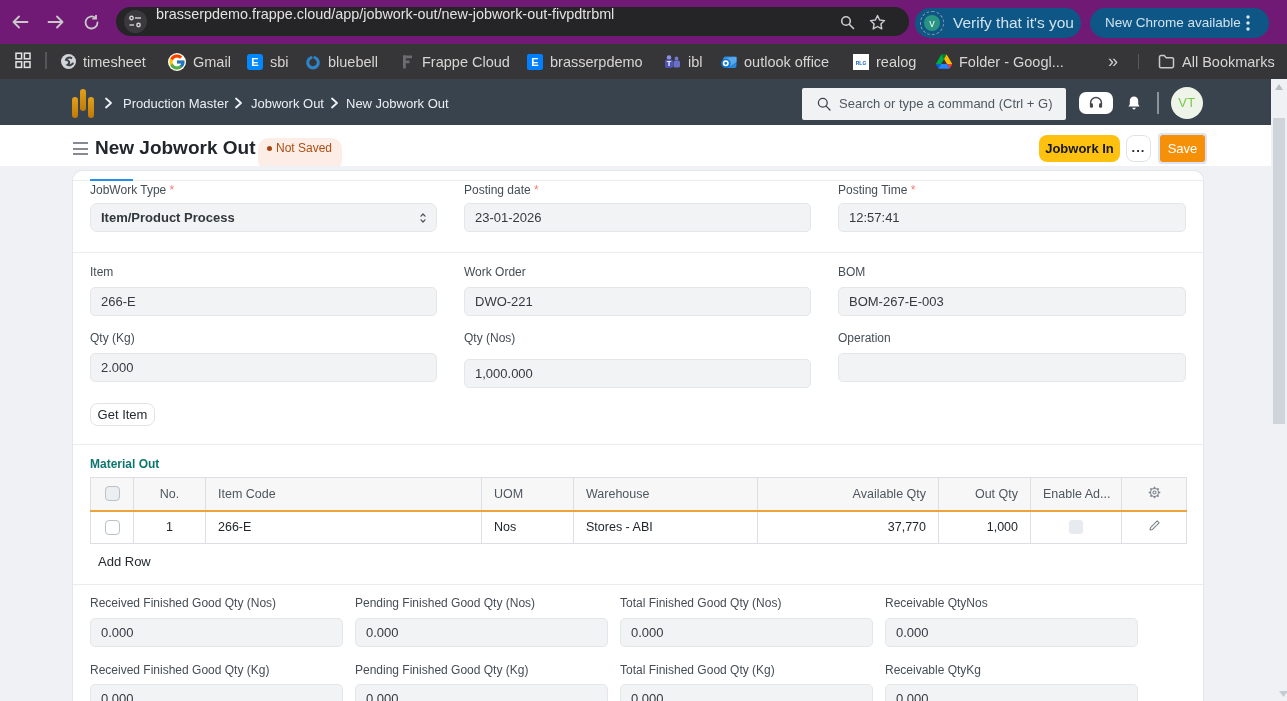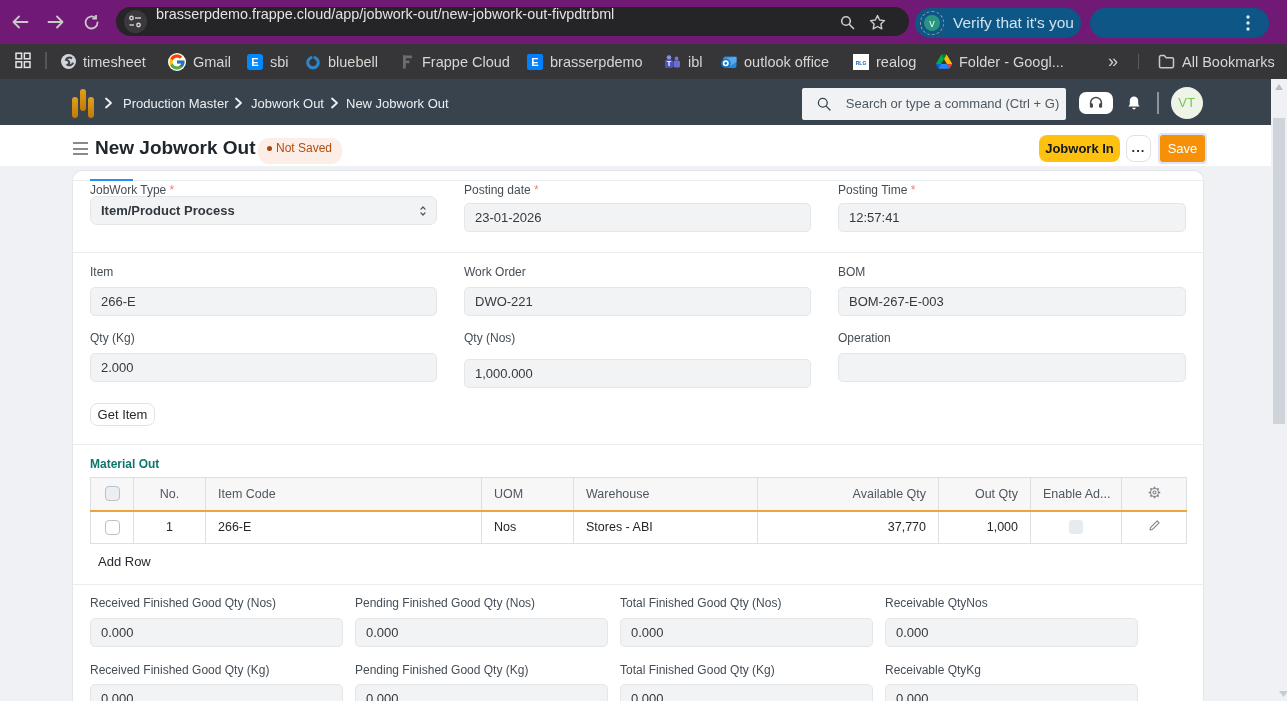--- a/index.html
+++ b/index.html
@@ -10,27 +10,27 @@
   #bookmarks { position:absolute; left:0; top:44px; width:1287px; height:35px; background:#363538; }
   #urlpill { position:absolute; left:116px; top:7px; width:793px; height:29px; border-radius:15px; background:#252427; }
   .tbicon { position:absolute; top:0; }
   #urltext { position:absolute; left:156px; top:0; height:29px; line-height:29px; color:#e4e2e0; font-size:14.4px; letter-spacing:0px; }
   .chip { position:absolute; top:8px; height:30px; border-radius:15px; background:#0d5685; color:#cfe2ee; font-size:14.5px; line-height:30px; }
   .bmitem { position:absolute; top:0; height:35px; display:flex; align-items:center; color:#d8d6d3; font-size:14.5px; }
   .bmitem .fav { margin-right:7px; flex:0 0 auto; }
   
   #navbar { position:absolute; left:0; top:79px; width:1271px; height:62px; background:#39434e; }
   .crumb { position:absolute; top:2px; height:46px; line-height:46px; color:#eceff2; font-size:13px; }
-  #searchbox { position:absolute; left:802px; top:9px; width:264px; height:32px; background:#f0f2f3; border-radius:2px; color:#4e5862; font-size:13px; line-height:32px;text-align:center; }
+  #searchbox { position:absolute; left:802px; top:9px; width:264px; height:32px; background:#f0f2f3; border-radius:2px; color:#4e5862; font-size:13px; line-height:32px; }
   #helpbtn { position:absolute; left:1079px; top:13px; width:34px; height:22px; background:#fff; border-radius:7px; }
   #avatar { position:absolute; left:1171px; top:8px; width:32px; height:32px; border-radius:50%; background:#eef4e7; color:#77c94f; font-size:13px; font-weight:normal; text-align:center; line-height:32px; letter-spacing:0.5px; }
   
   #pagehead { position:absolute; left:0; top:125px; width:1271px; height:41px; background:#fff; }
   #ptitle { position:absolute; left:95px; top:12px; font-size:19px; font-weight:700; color:#20262c; letter-spacing:0px; }
-  #notsaved { position:absolute; left:258px; top:13px; height:26px; border-radius:11px; background:#fceee6; color:#ad4e12; font-size:12px; line-height:21px; padding:0 10px 0 18px; font-weight:500; }
+  #notsaved { position:absolute; left:258px; top:13px; height:33px; border-radius:11px; background:#fceee6; color:#ad4e12; font-size:12px; line-height:21px; padding:0 10px 0 18px; font-weight:500; }
   #notsaved:before { content:""; position:absolute; left:9px; top:8px; width:5px; height:5px; border-radius:50%; background:#a94410; }
   .hbtn { position:absolute; top:10px; height:27px; border-radius:8px; font-size:13px; font-weight:600; text-align:center; }
   
   #pbody { position:absolute; left:0; top:166px; width:1271px; height:535px; background:#eff1f5; }
   #card { position:absolute; left:72px; top:4px; width:1132px; height:540px; background:#fff; border:1px solid #e3e6ea; border-bottom:none; border-radius:10px 10px 0 0; }
   #tabline { height:10px; border-bottom:1px solid #eaedf0; position:relative; }
   #tabline:before { content:""; position:absolute; left:17px; bottom:-1px; width:43px; height:2px; background:#2490ef; }
   .sec { padding:0 17px; border-bottom:1px solid #eaedf0; }
   .grid3 { display:grid; grid-template-columns:347px 347px 348px; column-gap:27px; }
   .grid4 { display:grid; grid-template-columns:253px 253px 253px 253px; column-gap:12px; }
@@ -77,20 +77,21 @@
     </svg>
   <svg class="tbicon" style="left:869px;top:14px" width="17" height="17" viewBox="0 0 17 17">
       <path d="M8.5 1.5 L10.6 6 L15.5 6.6 L11.9 10 L12.8 14.9 L8.5 12.5 L4.2 14.9 L5.1 10 L1.5 6.6 L6.4 6 Z" fill="none" stroke="#c9cbce" stroke-width="1.4" stroke-linejoin="round"></path>
     </svg>
   <div class="chip" style="left:915px;width:166px;">
     <div class="abs" style="left:5px;top:3px;width:24px;height:24px;border-radius:50%;border:1.7px dashed #8d9aa5"></div>
     <div class="abs" style="left:9px;top:7px;width:16px;height:16px;border-radius:50%;background:#2a9482;color:#e8f2f0;font-size:11px;line-height:16px;text-align:center;">v</div>
     <span class="abs" style="left:38px;font-size:15.5px;">Verify that it's you</span>
   </div>
   <div class="chip" style="left:1090px;width:179px;">
+    <span class="abs" style="left:15px;font-size:13.5px;">New Chrome available</span>
     <svg class="abs" style="left:156px;top:7px" width="4" height="16" viewBox="0 0 4 16">
         <circle cx="2" cy="2" r="1.7" fill="#dde6f2"></circle>
         <circle cx="2" cy="8" r="1.7" fill="#dde6f2"></circle>
         <circle cx="2" cy="14" r="1.7" fill="#dde6f2"></circle>
       </svg>
   </div>
 </div>
 
 <div id="bookmarks">
   <svg class="abs" style="left:15px;top:8px" width="16" height="17" viewBox="0 0 16 17">
@@ -245,21 +246,21 @@
   <div class="hbtn" style="left:1160px;width:45px;background:#f79009;color:#fff;line-height:27px;border-radius:2px;outline:2px solid #dbe3f6;font-weight:500;">Save</div>
 </div>
 
 <div id="pbody">
   <div id="card">
     <div id="tabline"></div>
     <div class="sec" style="padding-top:3px;padding-bottom:20px;">
       <div class="grid3">
         <div>
             <div class="flabel">JobWork Type <span class="req">*</span></div>
-            <div class="finput" style="font-weight:600;color:#30373d;border-radius:7px;">Item/Product Process
+            <div class="finput" style="margin-top:7px;font-weight:600;color:#30373d;border-radius:7px;">Item/Product Process
           <svg class="selcaret" style="margin-top:8px" width="6" height="12" viewBox="0 0 6 12">
                 <path d="M1 4.2 L3 2 L5 4.2 M1 7.8 L3 10 L5 7.8" stroke="#4a5158" stroke-width="1.2" fill="none" stroke-linecap="round" stroke-linejoin="round"></path>
               </svg>
         </div>
           </div>
         <div>
             <div class="flabel">Posting date <span class="req">*</span></div>
             <div class="finput" style="margin-top:7px;">23-01-2026</div>
           </div>
         <div>

